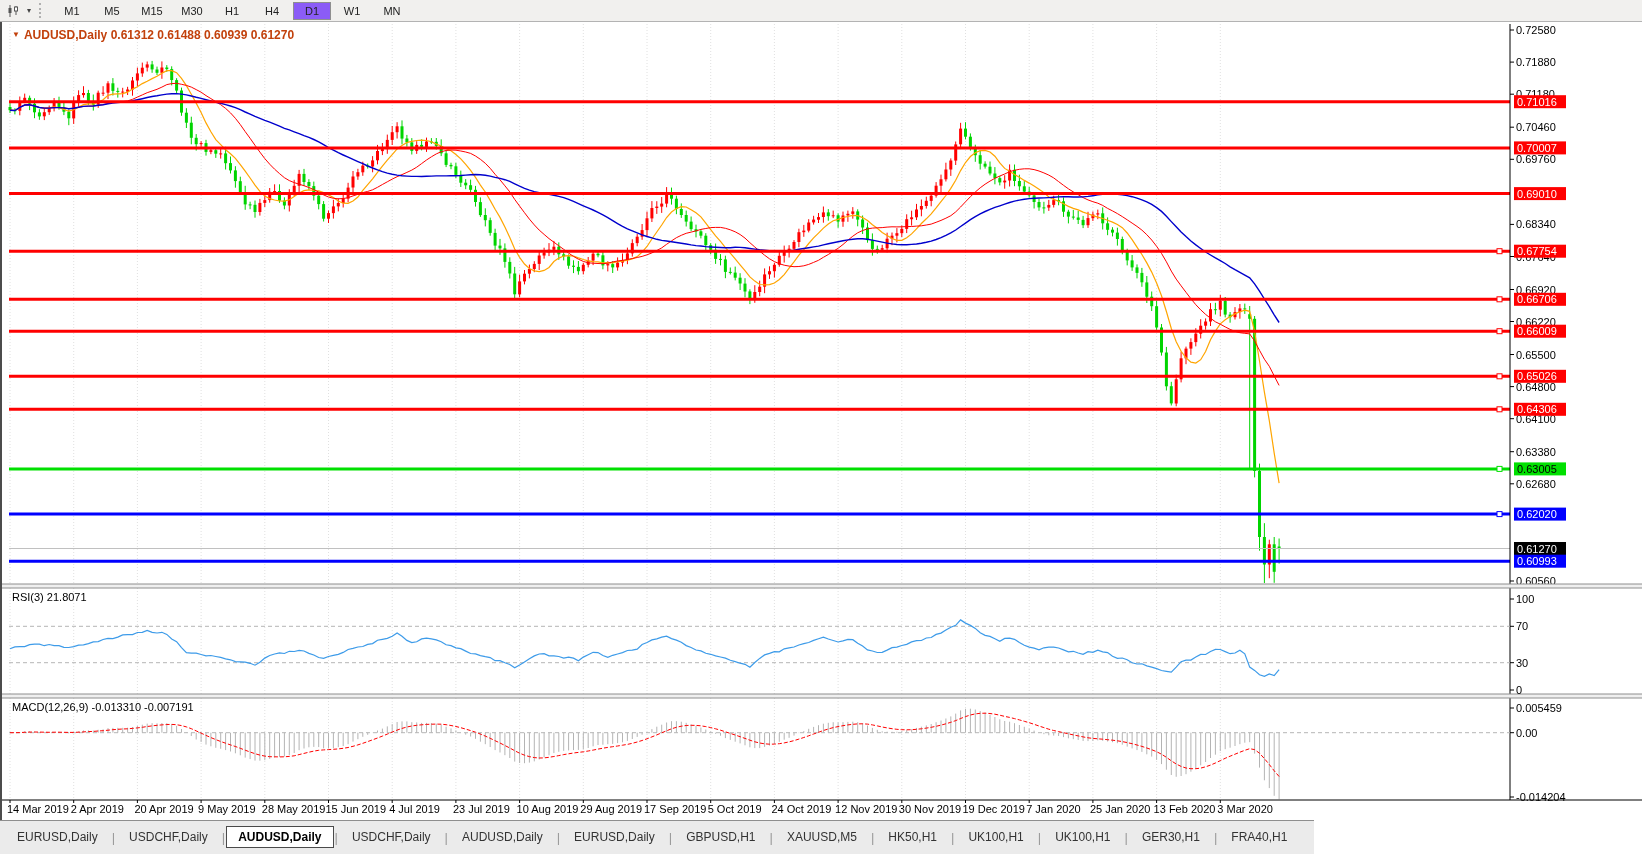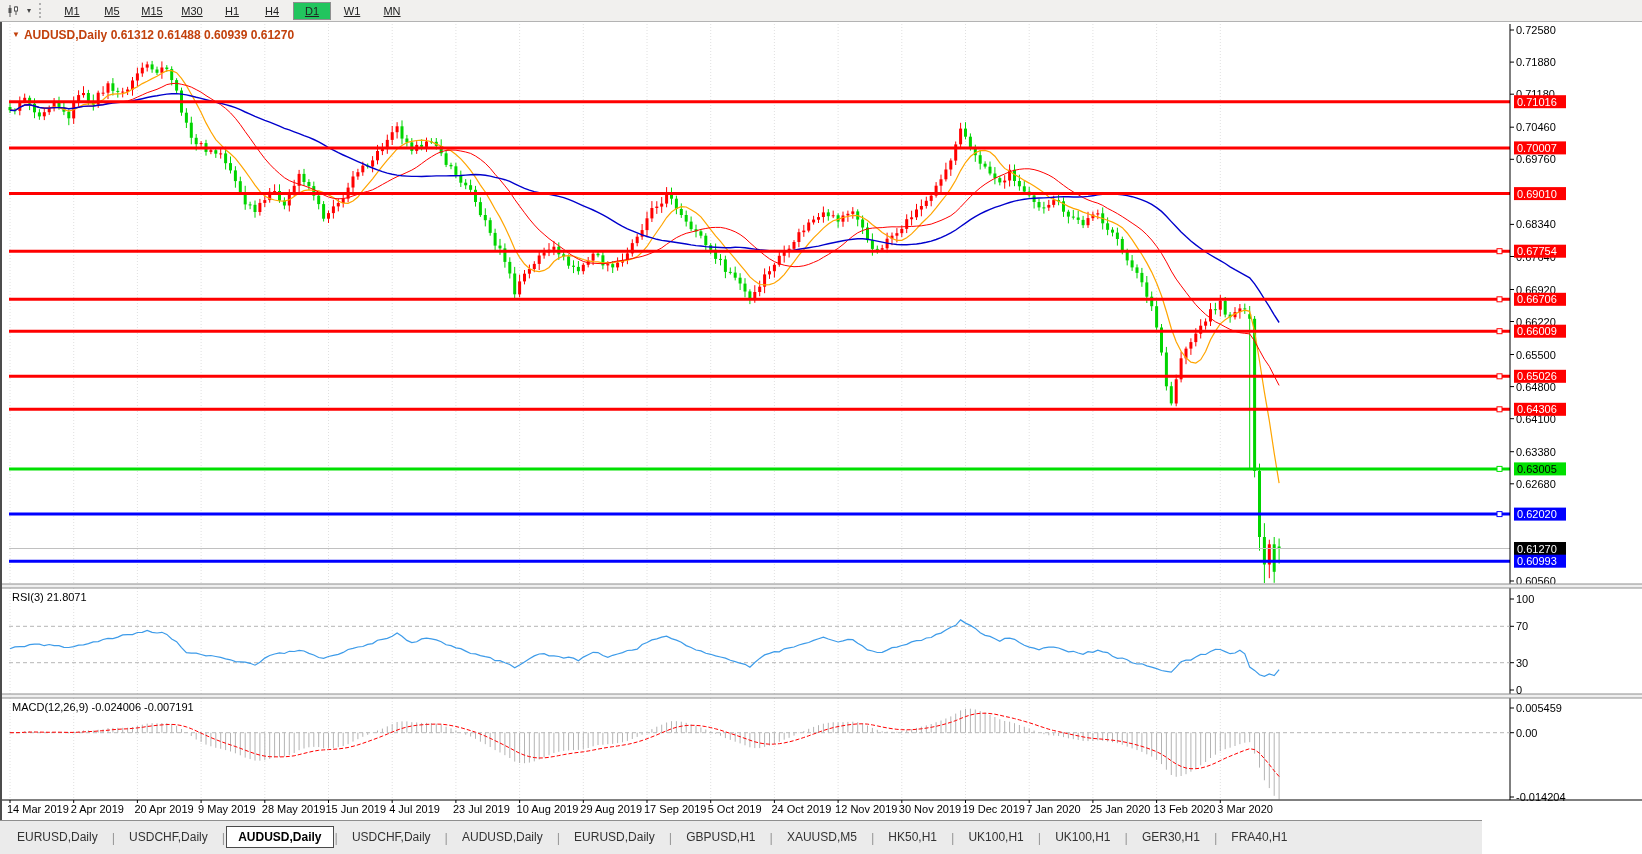--- a/index.html
+++ b/index.html
@@ -7,35 +7,35 @@
   .app{position:relative;width:1642px;height:854px;background:#ffffff;overflow:hidden;}
 
   
   .toolbar{position:absolute;top:0;left:0;width:1642px;height:22px;background:#f1f0ee;
            border-bottom:1px solid #b3b3b3;display:flex;align-items:center;box-sizing:border-box;padding-left:3px;}
   .tool-icon{width:20px;height:18px;display:flex;align-items:center;justify-content:center;}
   .tool-dd{font-size:8px;color:#444;width:12px;text-align:center;cursor:default;}
   .grip{width:4px;height:15px;border-left:2px dotted #b0b0b0;margin:0 7px 0 4px;}
   .tf-group{display:flex;align-items:center;height:22px;}
   .tfbtn{min-width:24px;padding:2px 6px;font-size:11px;color:#222;text-align:center;margin:0 1px;
-         border:1px solid transparent;cursor:default;text-decoration:underline;}
-  .tfbtn.active{background:#22c55e;border-color:#8f8f8f;text-align:center;}
+         border:1px solid transparent;cursor:default;}
+  .tfbtn.active{background:#8b5cf6;border-color:#8f8f8f;text-align:center;}
 
   
   .chart-window{position:absolute;top:22px;left:0;width:1642px;height:798px;background:#fff;
                 border-left:2px solid #4c4c4c;box-sizing:border-box;}
   #chartSvgHost{position:absolute;top:0;left:0;width:1440px;height:798px;}
   .chart-title{position:absolute;top:6px;left:10px;font-size:12px;font-weight:bold;color:#c2410c;white-space:nowrap;}
   .chart-title .tri{font-size:8px;vertical-align:2px;margin-right:4px;font-weight:normal;}
   .ind-label{position:absolute;left:10px;font-size:11px;color:#000;white-space:nowrap;}
   .ind-label.rsi{top:569px;}
   .ind-label.macd{top:679px;}
 
   
-  .tabbar-wrap{position:absolute;top:820px;left:0;width:1482px;height:34px;background:#ebebeb;
+  .tabbar-wrap{position:absolute;top:820px;left:0;width:1314px;height:34px;background:#ebebeb;
                border-top:1px solid #8e8e8e;box-sizing:border-box;text-decoration:underline;}
   .tabbar{position:absolute;top:5px;left:4px;display:flex;align-items:center;height:22px;}
   .tab{padding:3px 13px;font-size:12px;color:#333;white-space:nowrap;cursor:default;}
   .tab.active{background:#ffffff;border:1px solid #4a4a4a;font-weight:bold;color:#000;padding:3px 11px;}
   .tabsep{color:#9a9a9a;font-size:13px;padding:0 1px;}
 </style>
 </head>
 <body>
 
 <div class="app">
@@ -1075,21 +1075,21 @@
             <line x1="1154.6" y1="778" x2="1154.6" y2="781" stroke="#000"></line>
             <text x="1151.6" y="791" font-size="11" fill="#000">13 Feb 2020</text>
             <line x1="1218.3" y1="778" x2="1218.3" y2="781" stroke="#000"></line>
             <text x="1215.3" y="791" font-size="11" fill="#000">3 Mar 2020</text>
           </g>
         </svg></div>
     <div class="chart-title">
       <span class="tri">▼</span><span>AUDUSD,Daily</span>&nbsp;<span>0.61312 0.61488 0.60939 0.61270</span>
     </div>
     <div class="ind-label rsi">RSI(3) 21.8071</div>
-    <div class="ind-label macd">MACD(12,26,9) -0.024006 -0.007191</div>
+    <div class="ind-label macd">MACD(12,26,9) -0.013310 -0.007191</div>
   </div>
 
   <div class="tabbar-wrap">
     <div class="tabbar" id="tabBar">
         <div class="tab">EURUSD,Daily</div>
         <span class="tabsep">|</span>
         <div class="tab">USDCHF,Daily</div>
         <span class="tabsep">|</span>
         <div class="tab active">AUDUSD,Daily</div>
         <span class="tabsep">|</span>

